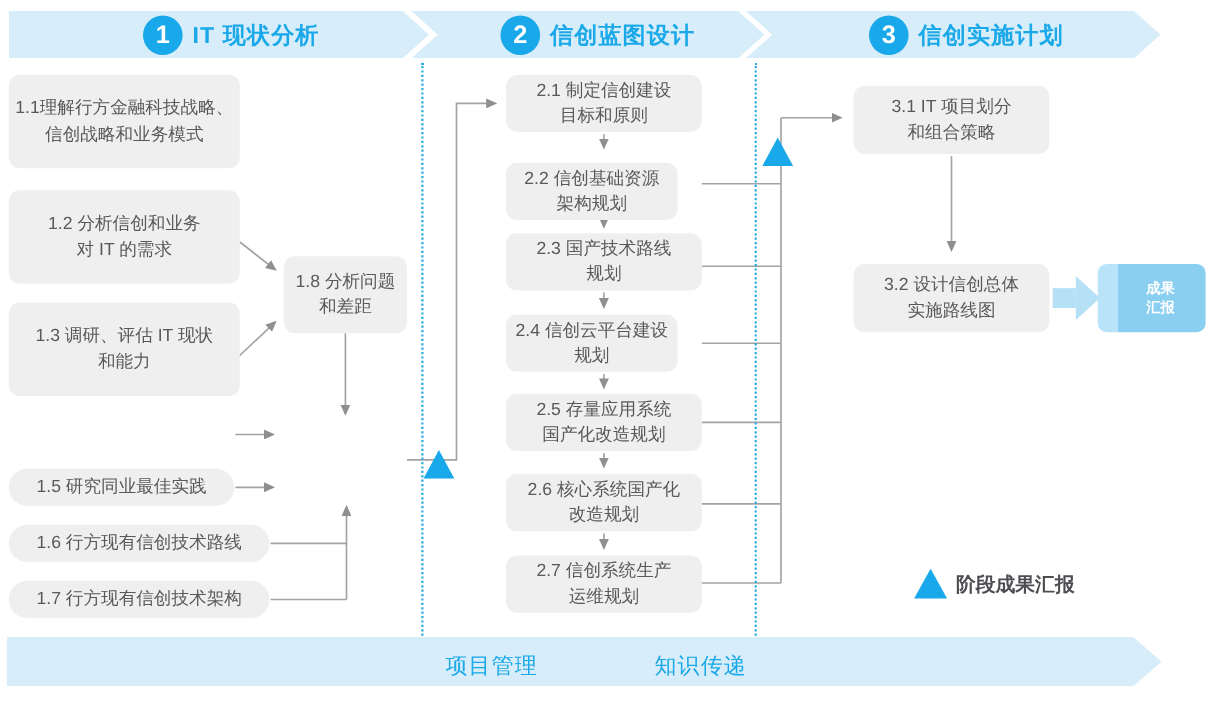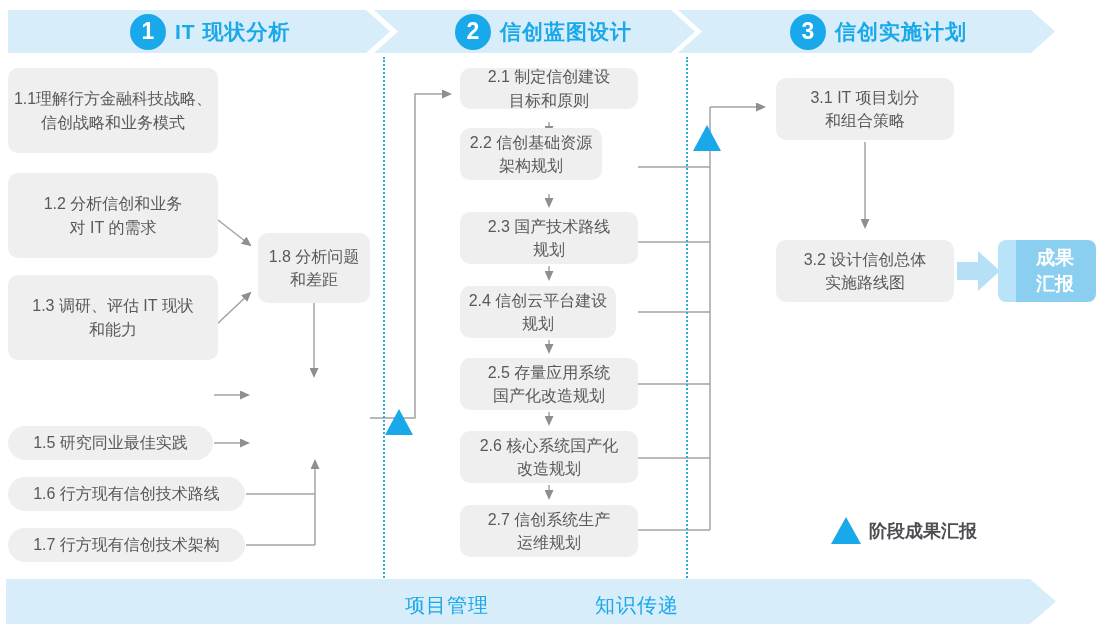--- a/index.html
+++ b/index.html
@@ -38,21 +38,21 @@
   .tri{position:absolute;width:0;height:0;border-left:14px solid transparent;border-right:14px solid transparent;border-bottom:26px solid #19a8e9;}
 
   
   .fat-arrow-body{position:absolute;left:957px;top:262px;width:21px;height:18px;background:#b5e0f6;}
   .fat-arrow-head{position:absolute;left:978px;top:251px;width:0;height:0;border-top:20px solid transparent;border-bottom:20px solid transparent;border-left:22px solid #b5e0f6;}
 
   
   .result-box{
     position:absolute;left:998px;top:240px;width:98px;height:62px;border-radius:8px;
     background:linear-gradient(90deg,#b9e3f8 0px,#b9e3f8 18px,#8bcff0 18px);
-    color:#ffffff;font-weight:bold;font-size:19px;line-height:1.35;white-space:pre-line;
+    color:#ffffff;font-weight:bold;font-size:13px;line-height:1.35;white-space:pre-line;
     display:flex;align-items:center;justify-content:center;text-align:left;padding-left:16px;box-sizing:border-box;
   }
 
   
   .legend-label{position:absolute;left:869px;top:519px;color:#4c4e52;font-weight:bold;font-size:18px;white-space:nowrap;}
 
   
   .footer-banner{
     position:absolute;left:6px;top:579px;width:1050px;height:45px;background:#d7edf9;
     clip-path:polygon(0 0,calc(100% - 26px) 0,100% 50%,calc(100% - 26px) 100%,0 100%);
@@ -119,23 +119,23 @@
   <div class="box" style="left:8px;top:173px;width:210px;height:85px;">1.2 分析信创和业务
 对 IT 的需求</div>
   <div class="box" style="left:8px;top:275px;width:210px;height:85px;">1.3 调研、评估 IT 现状
 和能力</div>
   <div class="box pill" style="left:8px;top:426px;width:205px;height:34px;">1.5 研究同业最佳实践</div>
   <div class="box pill" style="left:8px;top:477px;width:237px;height:34px;">1.6 行方现有信创技术路线</div>
   <div class="box pill" style="left:8px;top:528px;width:237px;height:34px;">1.7 行方现有信创技术架构</div>
   <div class="box" style="left:258px;top:233px;width:112px;height:70px;">1.8 分析问题
 和差距</div>
 
-  <div class="box" style="left:460px;top:68px;width:178px;height:41px;border-radius:11px;">2.1 制定信创建设
+  <div class="box" style="left:460px;top:68px;width:178px;height:52px;border-radius:11px;">2.1 制定信创建设
 目标和原则</div>
-  <div class="box" style="left:460px;top:128px;width:142px;height:52px;">2.2 信创基础资源
+  <div class="box" style="left:460px;top:148px;width:156px;height:52px;">2.2 信创基础资源
 架构规划</div>
   <div class="box" style="left:460px;top:212px;width:178px;height:52px;">2.3 国产技术路线
 规划</div>
   <div class="box" style="left:460px;top:286px;width:156px;height:52px;">2.4 信创云平台建设
 规划</div>
   <div class="box" style="left:460px;top:358px;width:178px;height:52px;">2.5 存量应用系统
 国产化改造规划</div>
   <div class="box" style="left:460px;top:431px;width:178px;height:52px;">2.6 核心系统国产化
 改造规划</div>
   <div class="box" style="left:460px;top:505px;width:178px;height:52px;">2.7 信创系统生产

